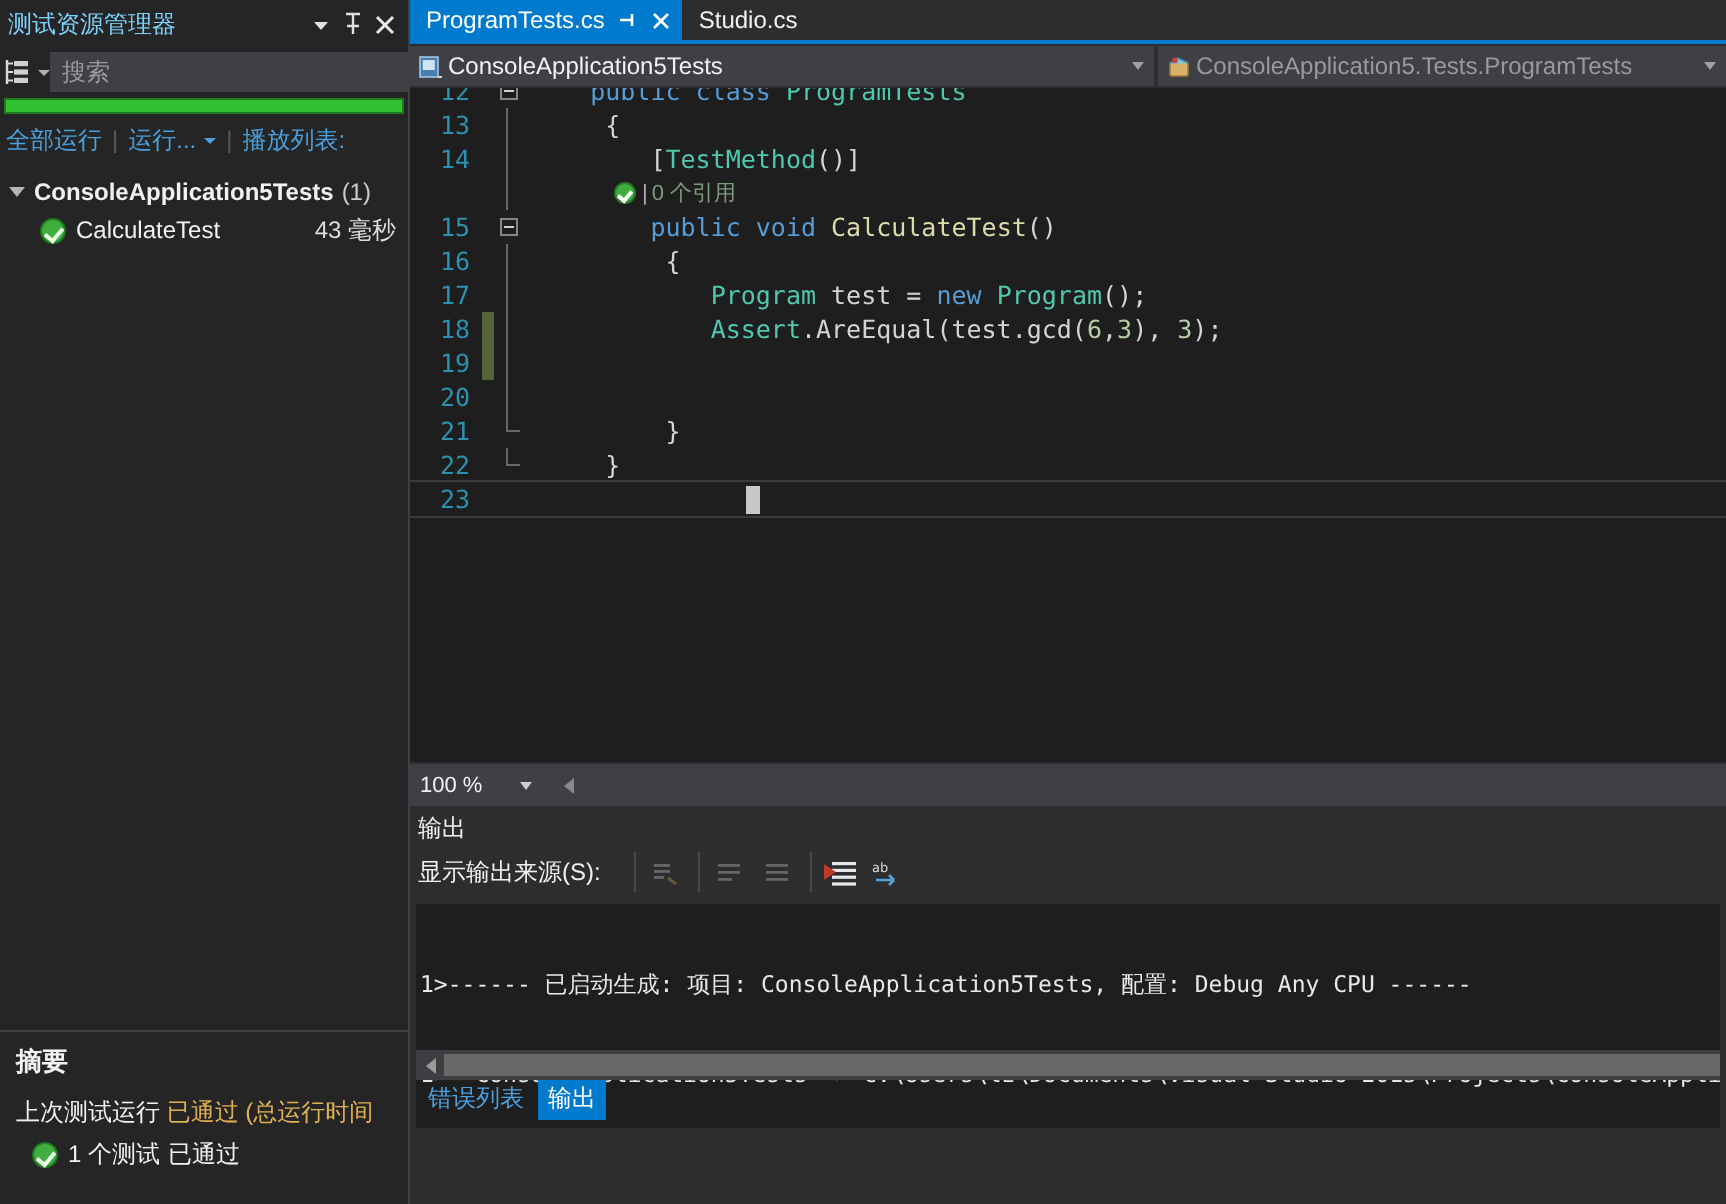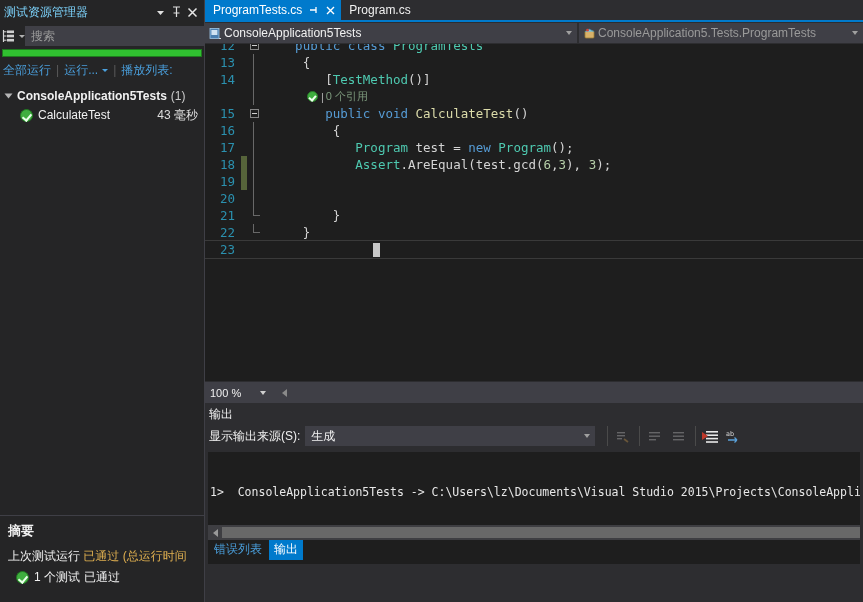--- a/index.html
+++ b/index.html
@@ -415,21 +415,21 @@
             <path d="M1 5 H7 M7 2 V8" stroke="#ffffff" stroke-width="1.3" fill="none"></path>
           </svg>
         </span>
         <span class="tab-close">
           <svg width="9" height="9" viewBox="0 0 9 9">
             <path d="M1 1 L8 8 M8 1 L1 8" stroke="#ffffff" stroke-width="1.4"></path>
           </svg>
         </span>
       </div>
       <div class="tab inactive">
-        <span>Program.cs</span>
+        <span>Studio.cs</span>
       </div>
     </div>
 
     <div class="navbar">
       <div class="nav-combo left">
         <span class="ico">
           <svg width="13" height="13" viewBox="0 0 13 13">
             <rect x="1" y="1.5" width="9" height="10" fill="#4a7fb0" stroke="#9fc7e8" stroke-width="0.8"></rect>
             <rect x="2.4" y="3" width="6" height="5" fill="#cfe3f2"></rect>
             <path d="M10 11.5 H12" stroke="#d8d8d8" stroke-width="1"></path>
@@ -567,26 +567,20 @@
       <div class="hsb-left">
           <i></i>
         </div>
     </div>
 
     <div id="outpane">
       <div class="out-title">输出</div>
 
       <div class="out-toolbar">
         <span class="out-lbl">显示输出来源(S):</span>
-        <div class="out-combo">
-          <span>生成</span>
-          <span class="dd">
-              <i></i>
-            </span>
-        </div>
         <div class="out-btns">
           <div class="out-btn sep">
             <svg width="15" height="15" viewBox="0 0 15 15" opacity="0.35">
               <rect x="2" y="3" width="8" height="1.4" fill="#cfcfcf"></rect>
               <rect x="2" y="6" width="8" height="1.4" fill="#cfcfcf"></rect>
               <rect x="2" y="9" width="5" height="1.4" fill="#cfcfcf"></rect>
               <path d="M9 10 L13 13" stroke="#d8a24a" stroke-width="1.6"></path>
             </svg>
           </div>
           <div class="out-btn sep">
@@ -615,20 +609,21 @@
           <div class="out-btn">
             <svg width="17" height="15" viewBox="0 0 17 15">
               <text x="0" y="7" font-family="DejaVu Sans" font-size="6.5" fill="#d8d8d8">ab</text>
               <path d="M2 11 H11 M11 11 L8.5 8.5 M11 11 L8.5 13.5" stroke="#5aa0d8" stroke-width="1.3" fill="none"></path>
             </svg>
           </div>
         </div>
       </div>
 
       <div class="out-body">
+        <div class="out-line">1&gt;------ 已启动生成: 项目: ConsoleApplication5Tests, 配置: Debug Any CPU ------</div>
         <div class="out-line">1&gt;  ConsoleApplication5Tests -&gt; C:\Users\lz\Documents\Visual Studio 2015\Projects\ConsoleApplication5\Consol</div>
         
       </div>
 
       <div class="out-hsb">
         <div class="hsb-arrow">
             <i></i>
           </div>
         <div class="hsb-thumb"></div>
       </div>

